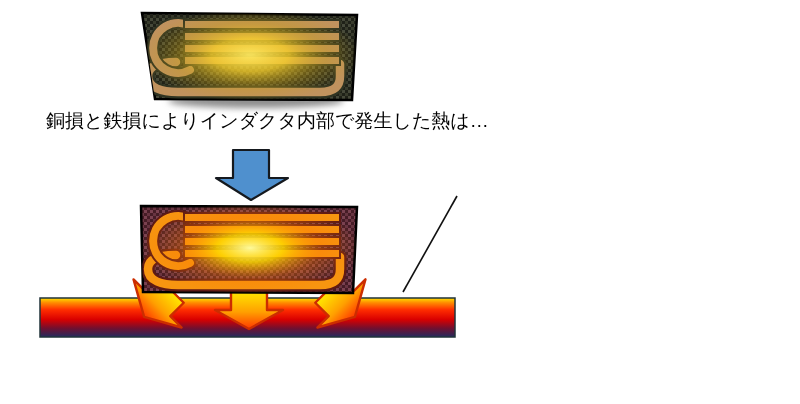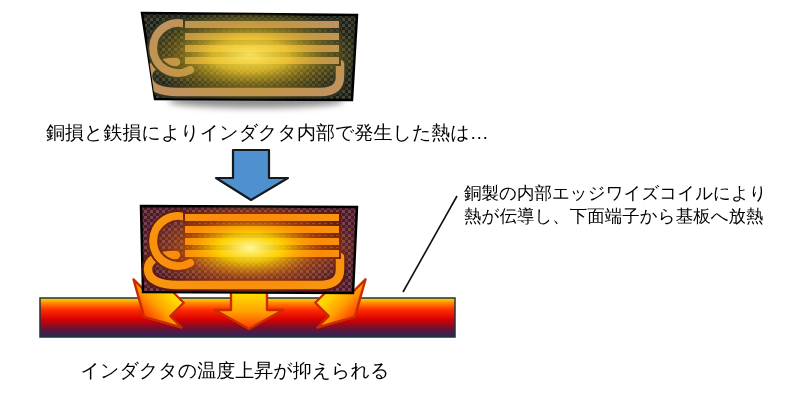--- a/index.html
+++ b/index.html
@@ -9,21 +9,20 @@
     background:#ffffff;
     position:relative;
     overflow:hidden;
   }
   .stage{position:absolute;left:0;top:0;width:800px;height:404px;}
   .gfx{position:absolute;left:0;top:0;}
   .caption{
     position:absolute;
     color:#000;
     white-space:nowrap;
-    margin-top:12px;
   }
   .caption-top{
     left:46px;top:110px;
     font-size:19px;line-height:22px;
   }
   .callout{
     left:464px;top:170px;
     font-size:17.5px;line-height:23px;
   }
   .caption-bottom{
@@ -142,22 +141,17 @@
           <rect x="184" y="237" width="156" height="9"></rect>
           <rect x="184" y="249" width="156" height="9"></rect>
         </g>
         <ellipse cx="250" cy="248" rx="110" ry="47" fill="url(#glowHot)"></ellipse>
       </g>
     </g>
   </svg>
 
   <div class="caption caption-top">銅損と鉄損によりインダクタ内部で発生した熱は…</div>
 
-  <div class="caption callout">
-    <div>銅製の内部エッジワイズコイルにより</div>
-    <div>熱が伝導し、下面端子から基板へ放熱</div>
-  </div>
 
   <div class="caption caption-bottom">
-    <div class="line2">インダクタの温度上昇が抑えられる</div>
   </div>
 
 </div>
 
 </body></html>

